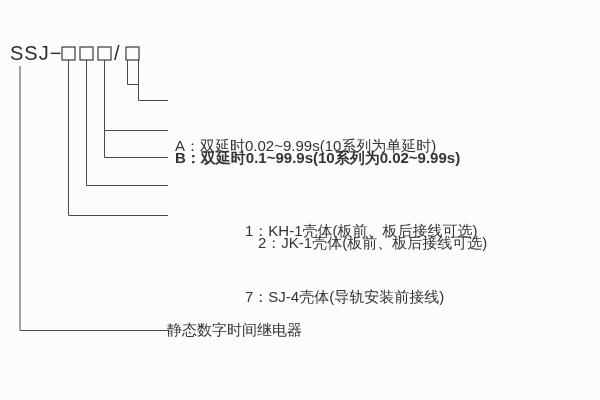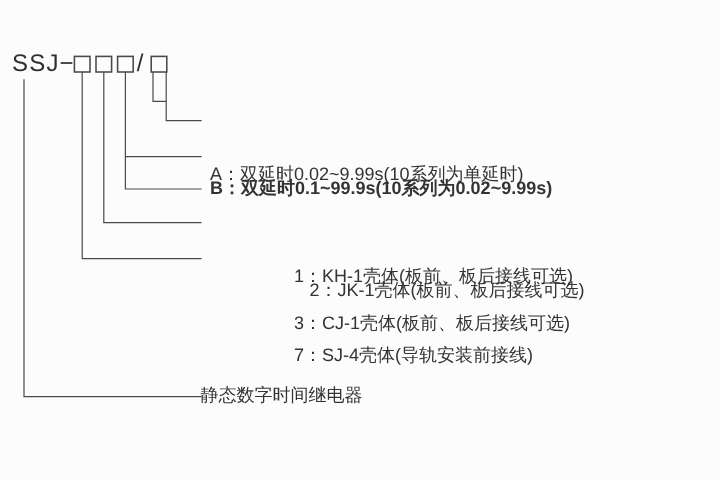--- a/index.html
+++ b/index.html
@@ -92,19 +92,18 @@
   <div class="label lbl-delay-a">A：双延时0.02~9.99s(10系列为单延时)</div>
 
   <div class="label lbl-delay-b">B：双延时0.1~99.9s(10系列为0.02~9.99s)</div>
 
 
 
   <div class="label lbl-structure-1">1：KH-1壳体(板前、板后接线可选)</div>
 
   <div class="label lbl-structure-2">2：JK-1壳体(板前、板后接线可选)</div>
 
-  <div class="label lbl-structure-3">3：CJ-1壳体(板前、板后接线可选)</div>
 
   <div class="label lbl-structure-4">7：SJ-4壳体(导轨安装前接线)</div>
 
   <div class="label lbl-product-name">静态数字时间继电器</div>
 
 </div>
 
 </body></html>

